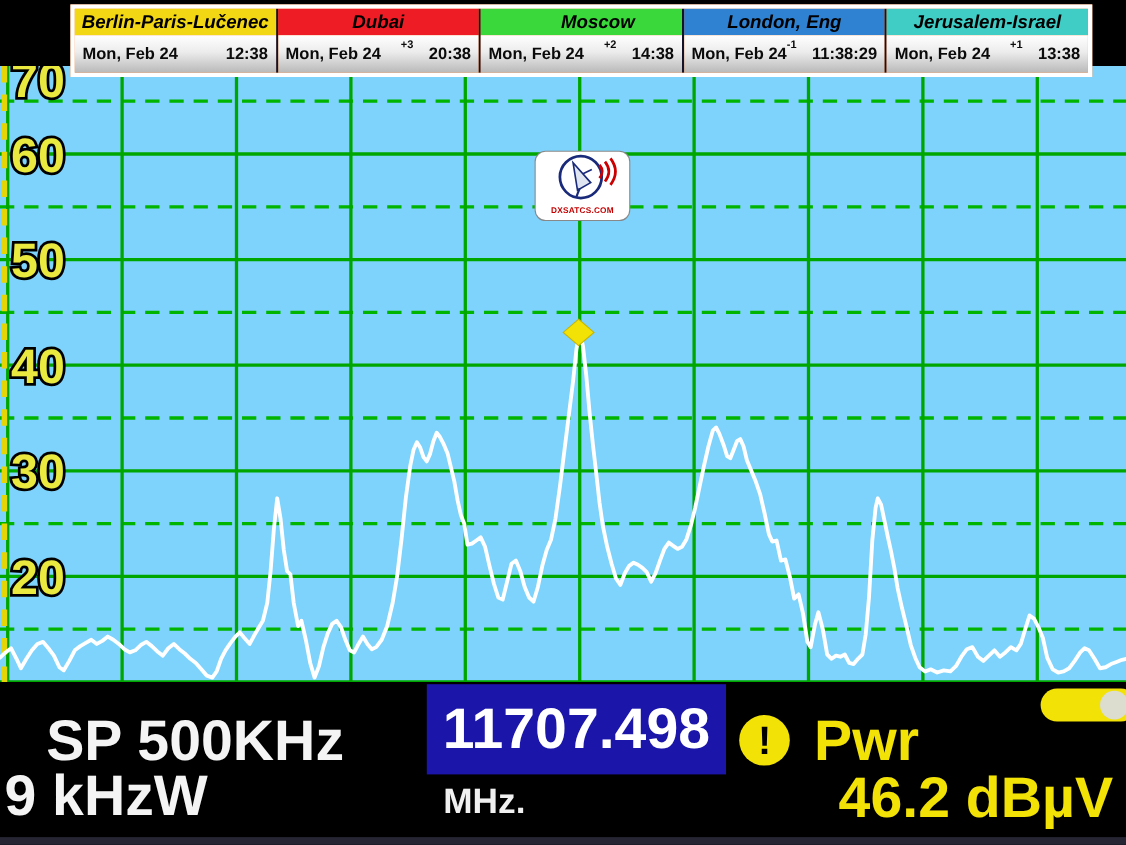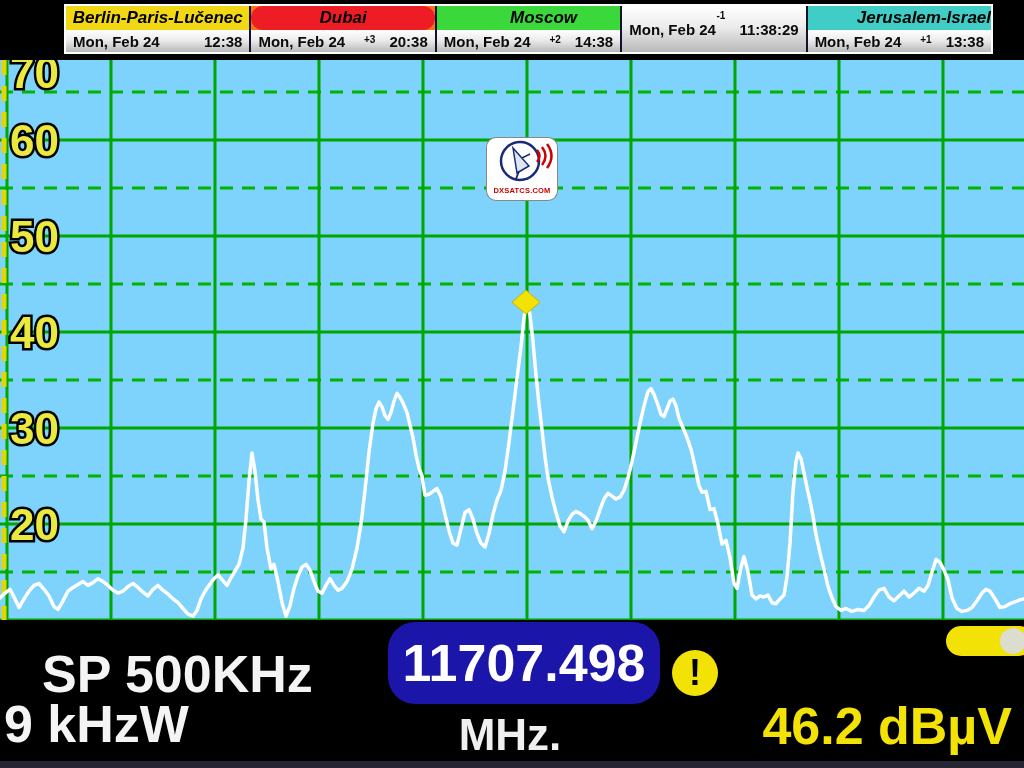--- a/index.html
+++ b/index.html
@@ -1,21 +1,21 @@
 <!DOCTYPE html>
 <html><head>
 <meta charset="utf-8">
 <style>
   html,body{margin:0;padding:0;width:1024px;height:768px;background:#000;overflow:hidden;
             font-family:"Liberation Sans",sans-serif;}
   .abs{position:absolute;}
   
   #top-bar{position:absolute;left:0;top:0;width:1024px;height:60px;background:#000;z-index:5;}
-  #world-clock{position:absolute;left:64px;top:4px;width:929px;height:50px;display:flex;
-               border:2px solid #ffffff;background:#f97316;box-sizing:border-box;}
+  #world-clock{position:absolute;left:64px;top:4px;width:929px;height:66px;display:flex;
+               border:4px solid #ffffff;background:#f97316;box-sizing:border-box;}
   .clock-cell{flex:1 1 0;display:flex;flex-direction:column;border-right:2px solid #12122a;min-width:0;}
   .clock-cell:last-child{border-right:none;}
   .clock-head{height:24px;line-height:24px;text-align:center;font-style:italic;font-weight:bold;
               font-size:17px;color:#000;white-space:nowrap;overflow:hidden;}
   .clock-time{flex:1;display:flex;align-items:center;padding:0 7px;
               background:linear-gradient(180deg,#ffffff 0%,#ececec 45%,#b9b9b9 100%);
               font-weight:bold;font-size:15px;color:#0a0a0a;white-space:nowrap;justify-content:flex-end;}
   .clock-date{margin-right:auto;}
   .clock-off{font-size:10px;align-self:flex-start;margin-top:4px;margin-right:14px;font-weight:bold;}
   .clock-hm{text-align:right;}
@@ -23,34 +23,34 @@
   #plot{position:absolute;left:0;top:60px;width:1024px;height:560px;background:#7dd3fc;}
   #spec{position:absolute;left:0;top:0;}
   .gl{stroke:#00a600;stroke-width:3;fill:none;}
   .gl.dash{stroke:#00b400;stroke-dasharray:13 9;}
   .yaxis{stroke:#e6d506;stroke-width:5;stroke-dasharray:15 11;fill:none;}
   .trace{fill:none;stroke:#ffffff;stroke-width:3.5;stroke-linejoin:round;stroke-linecap:round;}
   .marker{fill:#f2e205;stroke:#c8b400;stroke-width:1;}
   .ylab{font-family:"Liberation Sans",sans-serif;font-weight:bold;font-size:44px;
         fill:#e9e93f;paint-order:stroke;stroke:#000;stroke-width:5;}
   
-  #logo{position:absolute;left:487px;top:78px;width:70px;height:62px;background:#fff;
+  #logo{position:absolute;left:487px;top:78px;width:85px;height:62px;background:#fff;
         border-radius:9px;z-index:6;text-align:center;box-shadow:0 0 0 1px #888;}
   #logo-text{font-size:7.5px;font-weight:bold;color:#c40000;letter-spacing:.2px;margin-top:-2px;}
   
   #bottom-panel{position:absolute;left:0;top:620px;width:1024px;height:148px;background:#000;z-index:5;}
   .wtxt{color:#f4f4f4;font-weight:bold;font-size:52px;white-space:nowrap;}
   .ytxt{color:#f2e205;font-weight:bold;font-size:52px;white-space:nowrap;}
   #span-label{left:26px;top:24px;margin-left:16px;}
   #rbw-label{left:4px;top:74px;}
   #freq-box{left:388px;top:2px;width:272px;height:82px;background:#1c15aa;
-            display:flex;align-items:center;justify-content:center;border-radius:27px;}
+            display:flex;align-items:center;justify-content:center;}
   #freq-box span{color:#fff;font-weight:bold;font-size:52px;letter-spacing:0px;}
-  #freq-unit{left:374px;top:90px;width:272px;text-align:center;color:#f0f0f0;
-             font-weight:bold;font-size:44px;}
+  #freq-unit{left:403px;top:90px;width:272px;text-align:left;color:#f0f0f0;
+             font-weight:bold;font-size:32px;}
   #warn{left:672px;top:30px;width:46px;height:46px;border-radius:50%;background:#f2e205;
         color:#000;font-weight:bold;font-size:36px;line-height:46px;text-align:center;}
   #pwr-label{left:740px;top:24px;}
   #pwr-value{right:12px;top:76px;}
   #toggle{left:946px;top:6px;width:88px;height:30px;border-radius:16px;background:#f2e205;}
   #knob{position:absolute;left:54px;top:2px;width:26px;height:26px;border-radius:50%;background:#dcdccf;}
   #bottom-strip{left:0;bottom:0;width:1024px;height:7px;background:#252533;}
 </style>
 </head>
 <body>
@@ -58,44 +58,45 @@
 <div id="top-bar">
   <div id="world-clock">
       <div class="clock-cell">
         <div class="clock-head" style="background: rgb(242, 215, 20);">Berlin-Paris-Lučenec</div>
         <div class="clock-time">
           <span class="clock-date">Mon, Feb 24</span>
           <span class="clock-hm">12:38</span>
         </div>
       </div>
       <div class="clock-cell">
-        <div class="clock-head" style="background: rgb(238, 28, 37); border-radius: 12px;">Dubai</div>
+        <div class="clock-head" style="background: rgb(238, 28, 37);">Dubai</div>
         <div class="clock-time">
           <span class="clock-date">Mon, Feb 24</span>
           <span class="clock-off">+3</span>
           <span class="clock-hm">20:38</span>
         </div>
       </div>
       <div class="clock-cell">
         <div class="clock-head" style="background: rgb(59, 216, 59); padding-left: 30px;">Moscow</div>
         <div class="clock-time">
           <span class="clock-date">Mon, Feb 24</span>
           <span class="clock-off">+2</span>
           <span class="clock-hm">14:38</span>
         </div>
       </div>
       <div class="clock-cell">
+        <div class="clock-head" style="background: rgb(47, 129, 209);">London, Eng</div>
         <div class="clock-time">
           <span class="clock-date">Mon, Feb 24</span>
           <span class="clock-off">-1</span>
           <span class="clock-hm">11:38:29</span>
         </div>
       </div>
       <div class="clock-cell">
-        <div class="clock-head" style="background: rgb(63, 205, 198); text-align: right;">Jerusalem-Israel</div>
+        <div class="clock-head" style="background: rgb(63, 205, 198);">Jerusalem-Israel</div>
         <div class="clock-time">
           <span class="clock-date">Mon, Feb 24</span>
           <span class="clock-off">+1</span>
           <span class="clock-hm">13:38</span>
         </div>
       </div>
     </div>
 </div>
 
 <div id="plot">
@@ -149,18 +150,19 @@
 <div id="bottom-panel">
   <div id="span-label" class="abs wtxt">SP 500KHz</div>
   <div id="rbw-label" class="abs wtxt">9 kHzW</div>
   <div id="freq-box" class="abs">
     <span>11707.498</span>
   </div>
   <div id="freq-unit" class="abs">MHz.</div>
   <div id="warn" class="abs">
     <span>!</span>
   </div>
+  <div id="pwr-label" class="abs ytxt">Pwr</div>
   <div id="pwr-value" class="abs ytxt">46.2 dBµV</div>
   <div id="toggle" class="abs">
     <div id="knob"></div>
   </div>
   <div id="bottom-strip" class="abs"></div>
 </div>
 
 </body></html>

